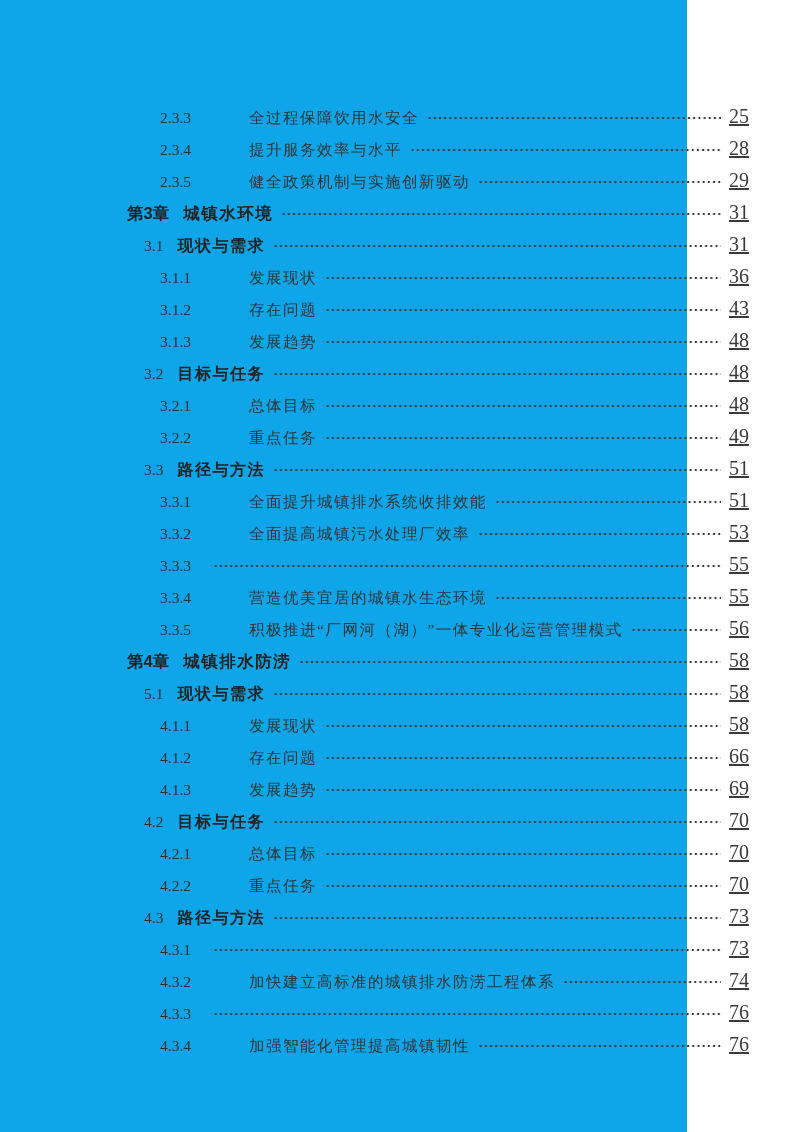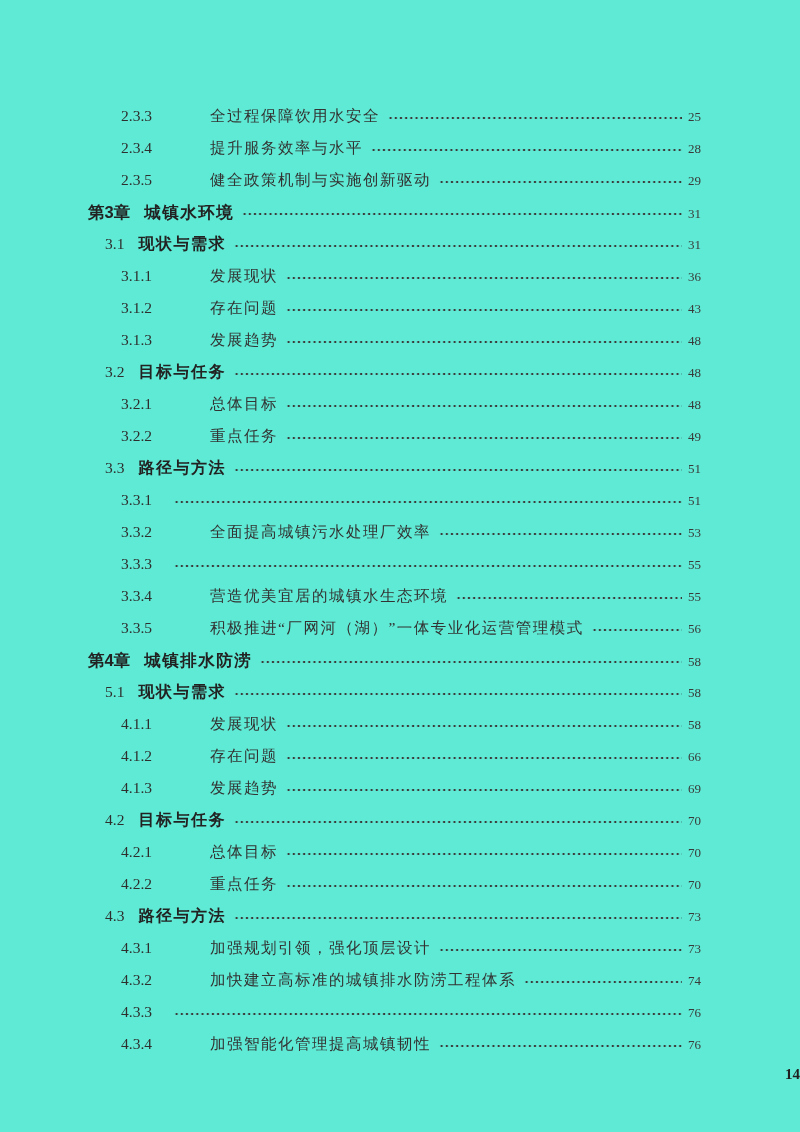--- a/index.html
+++ b/index.html
@@ -9,24 +9,25 @@
   }
   body {
     width: 800px;
     height: 1132px;
     position: relative;
     font-family: "Liberation Serif", serif;
     color: #2e2e2e;
     overflow: hidden;
   }
   .page {
-    width: 800px;
+    width: 687px;
     height: 1132px;
-    background: #5eead4;
+    background: #0ea5e9;
     box-sizing: border-box;
+    padding-left: 39px;
   }
   .toc {
     margin-left: 88px;
     width: 624px;
     padding-top: 100px;
   }
   .toc-row {
     display: flex;
     align-items: baseline;
     height: 32px;
@@ -50,24 +51,25 @@
     background-image: radial-gradient(circle, #3b3b3b 1.15px, rgba(0,0,0,0) 1.45px);
     background-size: 5.2px 12px;
     background-repeat: repeat-x;
     background-position: left center;
     position: relative;
     top: 2px;
   }
   .toc-row .pageno {
     flex: none;
     min-width: 24px;
-    text-align: left;
-    font-size: 13px;
+    text-align: center;
+    font-size: 20px;
     color: #3a3a3a;
     font-family: "Liberation Serif", serif;
+    text-decoration: underline;
   }
   
   .toc-row.level-1 {
     font-weight: bold;
     font-size: 16.5px;
   }
   .toc-row.level-1 .num,
   .toc-row.level-1 .title {
     font-family: "Liberation Sans", sans-serif;
     color: #222222;
@@ -179,20 +181,21 @@
     <span class="pageno">49</span>
   </div>
       <div class="toc-row level-2">
     <span class="num">3.3</span>
     <span class="title">路径与方法</span>
     <span class="leader"></span>
     <span class="pageno">51</span>
   </div>
       <div class="toc-row level-3">
     <span class="num">3.3.1</span>
+    <span class="title">全面提升城镇排水系统收排效能</span>
     <span class="leader"></span>
     <span class="pageno">51</span>
   </div>
       <div class="toc-row level-3">
     <span class="num">3.3.2</span>
     <span class="title">全面提高城镇污水处理厂效率</span>
     <span class="leader"></span>
     <span class="pageno">53</span>
   </div>
       <div class="toc-row level-3">
@@ -261,21 +264,20 @@
     <span class="pageno">70</span>
   </div>
       <div class="toc-row level-2">
     <span class="num">4.3</span>
     <span class="title">路径与方法</span>
     <span class="leader"></span>
     <span class="pageno">73</span>
   </div>
       <div class="toc-row level-3">
     <span class="num">4.3.1</span>
-    <span class="title">加强规划引领，强化顶层设计</span>
     <span class="leader"></span>
     <span class="pageno">73</span>
   </div>
       <div class="toc-row level-3">
     <span class="num">4.3.2</span>
     <span class="title">加快建立高标准的城镇排水防涝工程体系</span>
     <span class="leader"></span>
     <span class="pageno">74</span>
   </div>
       <div class="toc-row level-3">

